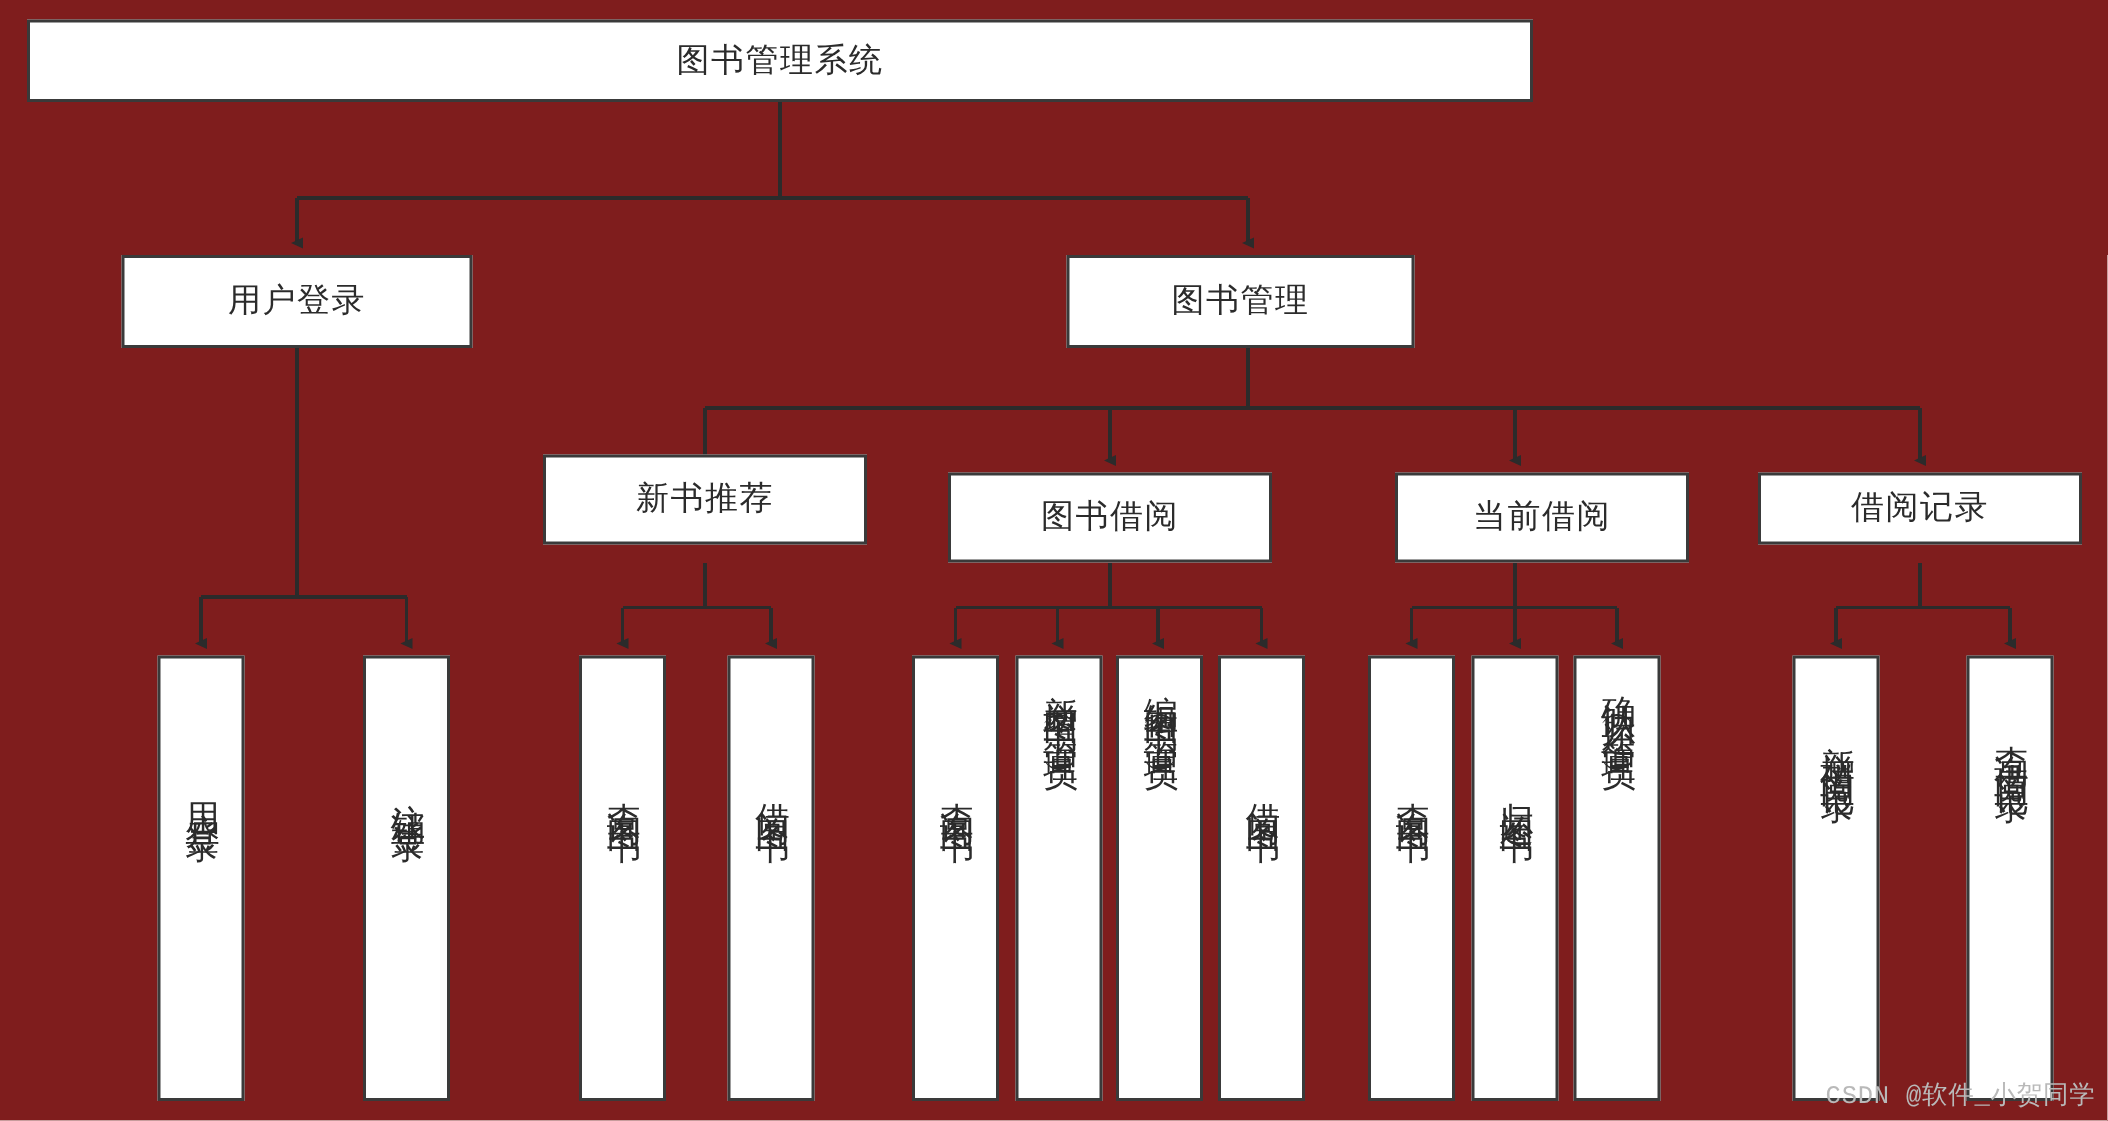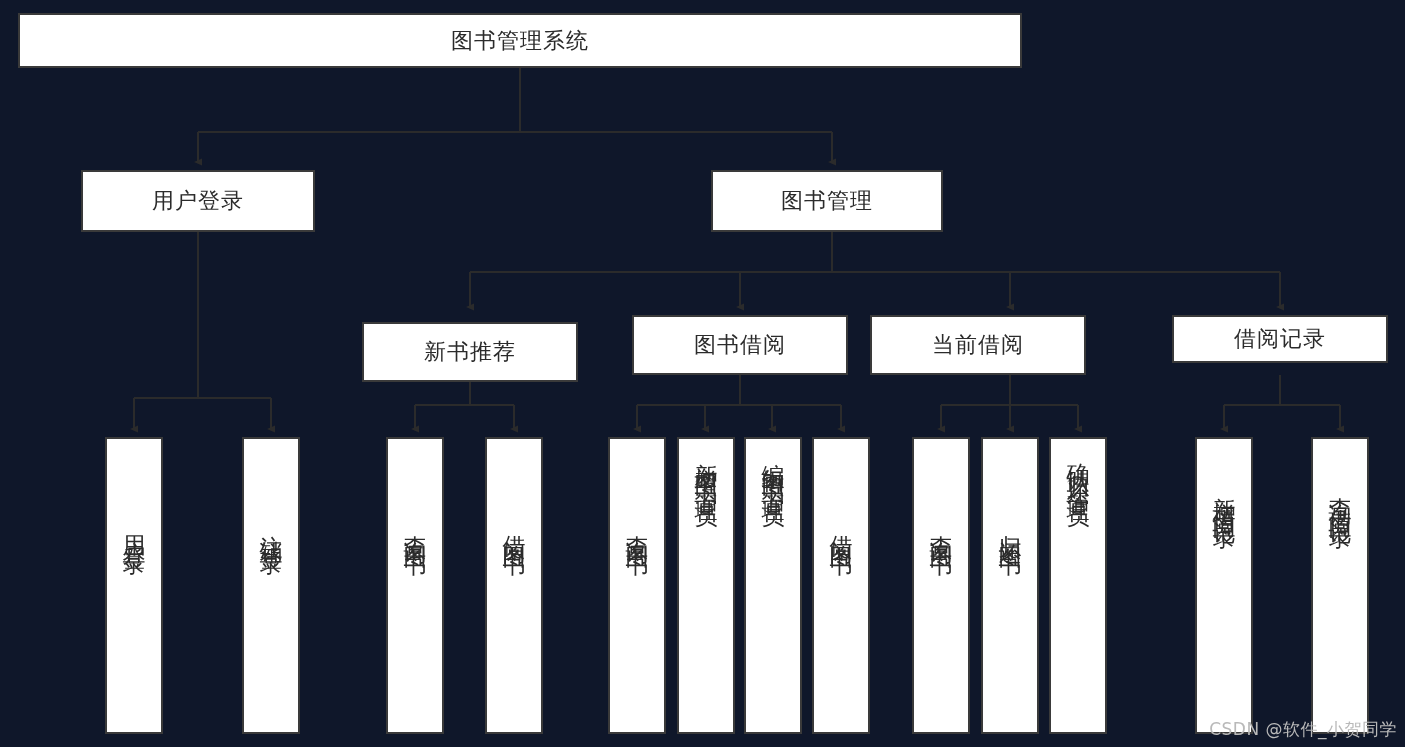--- a/index.html
+++ b/index.html
@@ -8,21 +8,21 @@
     padding: 0;
     background: #ffffff;
   }
   body {
     font-family: "DejaVu Sans", "Liberation Sans", sans-serif;
   }
   #diagram-root {
     position: relative;
     width: 1405px;
     height: 747px;
-    background: #0f172a;
+    background: #7f1d1d;
     overflow: hidden;
     text-align: right;
   }
   #edge-layer {
     position: absolute;
     left: 0;
     top: 0;
     width: 1405px;
     height: 747px;
   }
@@ -66,20 +66,21 @@
   }
   #watermark {
     position: absolute;
     right: 8px;
     bottom: 6px;
     font-size: 17px;
     color: #b9b9b9;
     letter-spacing: 0.5px;
     z-index: 5;
     white-space: nowrap;
+    font-family: Liberation Mono, monospace;
   }
 </style>
 </head>
 <body>
 
 <div id="diagram-root">
 
   <svg id="edge-layer" viewBox="0 0 1405 747" xmlns="http://www.w3.org/2000/svg">
     <defs>
       <marker id="arrowhead" markerWidth="9" markerHeight="9" refX="4.2" refY="4.4" orient="auto" markerUnits="userSpaceOnUse">
@@ -134,27 +135,27 @@
     <span class="node-label">图书管理系统</span>
   </div>
 
   <div class="node horiz" style="left:81px; top:170px; width:234px; height:62px;">
     <span class="node-label">用户登录</span>
   </div>
   <div class="node horiz" style="left:711px; top:170px; width:232px; height:62px;">
     <span class="node-label">图书管理</span>
   </div>
 
-  <div class="node horiz" style="left:362px; top:322px; width:216px; height:60px;">
+  <div class="node horiz" style="left:362px; top:303px; width:216px; height:60px;">
     <span class="node-label">新书推荐</span>
   </div>
   <div class="node horiz" style="left:632px; top:315px; width:216px; height:60px;">
     <span class="node-label">图书借阅</span>
   </div>
-  <div class="node horiz" style="left:870px; top:315px; width:216px; height:60px;">
+  <div class="node horiz" style="left:930px; top:315px; width:196px; height:60px;">
     <span class="node-label">当前借阅</span>
   </div>
   <div class="node horiz" style="left:1172px; top:315px; width:216px; height:48px;">
     <span class="node-label">借阅记录</span>
   </div>
 
   <div class="node vert" style="left:105px; top:437px; width:58px; height:297px; padding-top:78px;">
     <span class="node-label">用户登录</span>
   </div>
   <div class="node vert" style="left:242px; top:437px; width:58px; height:297px; padding-top:78px;">

